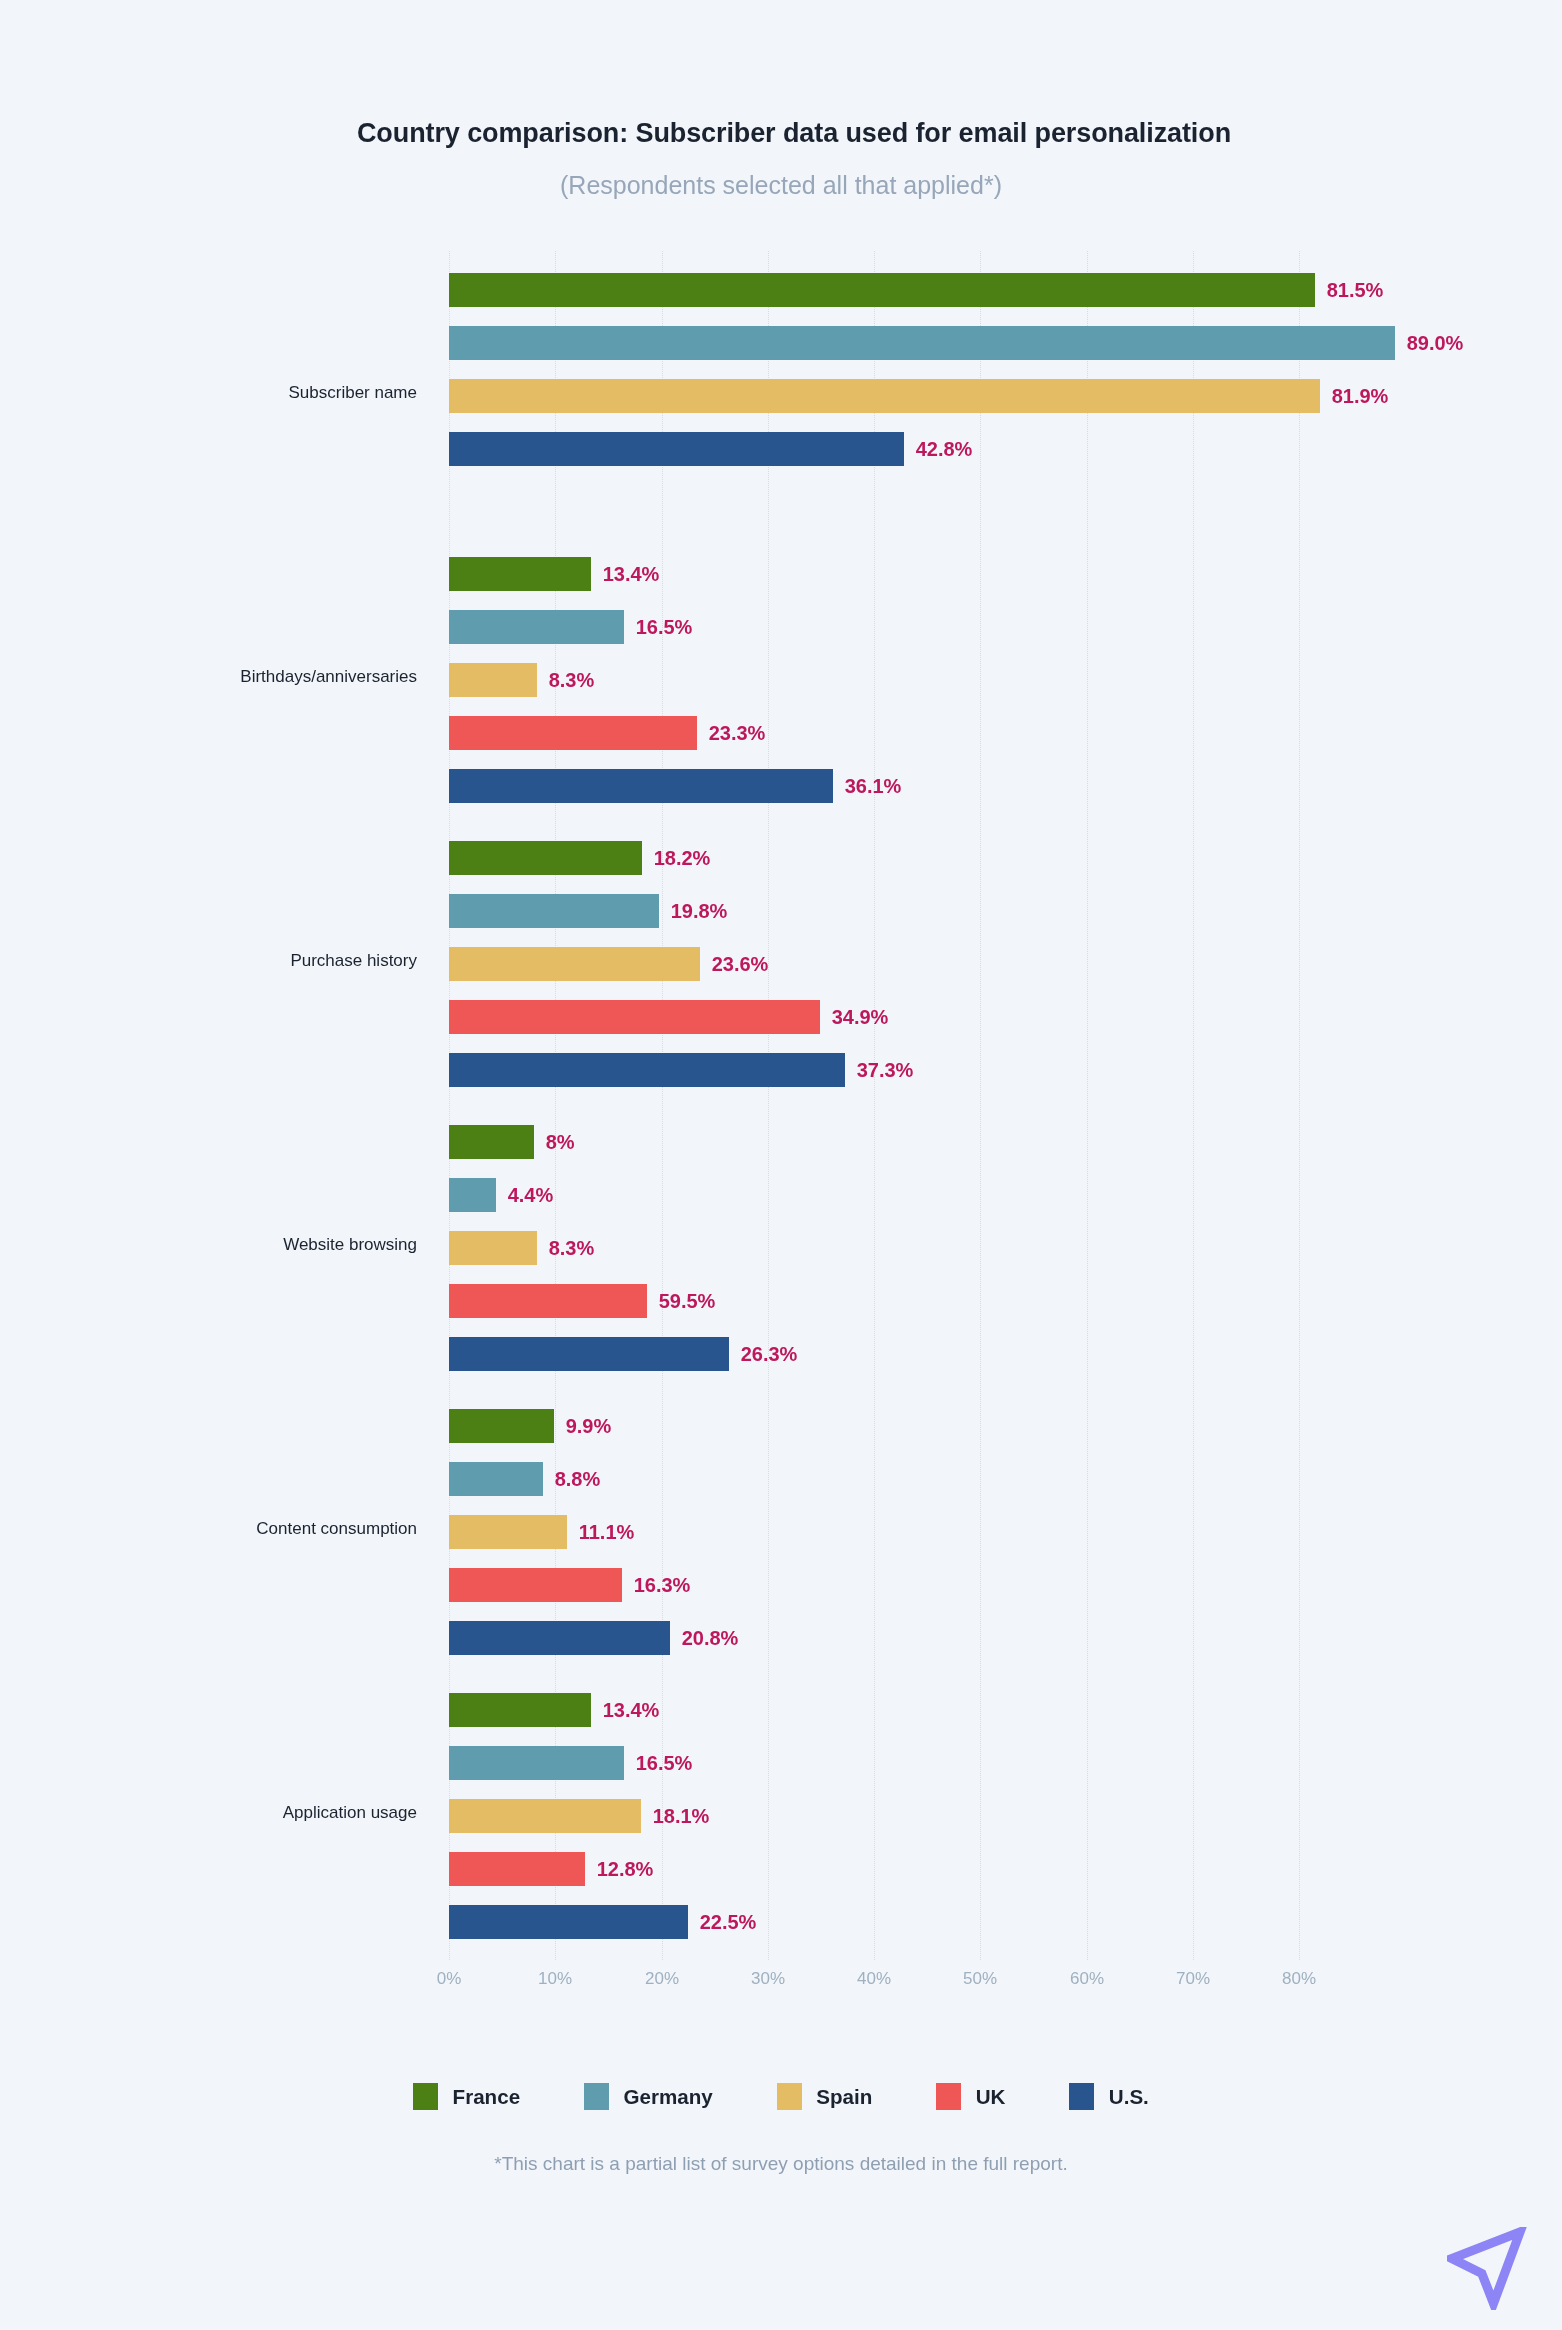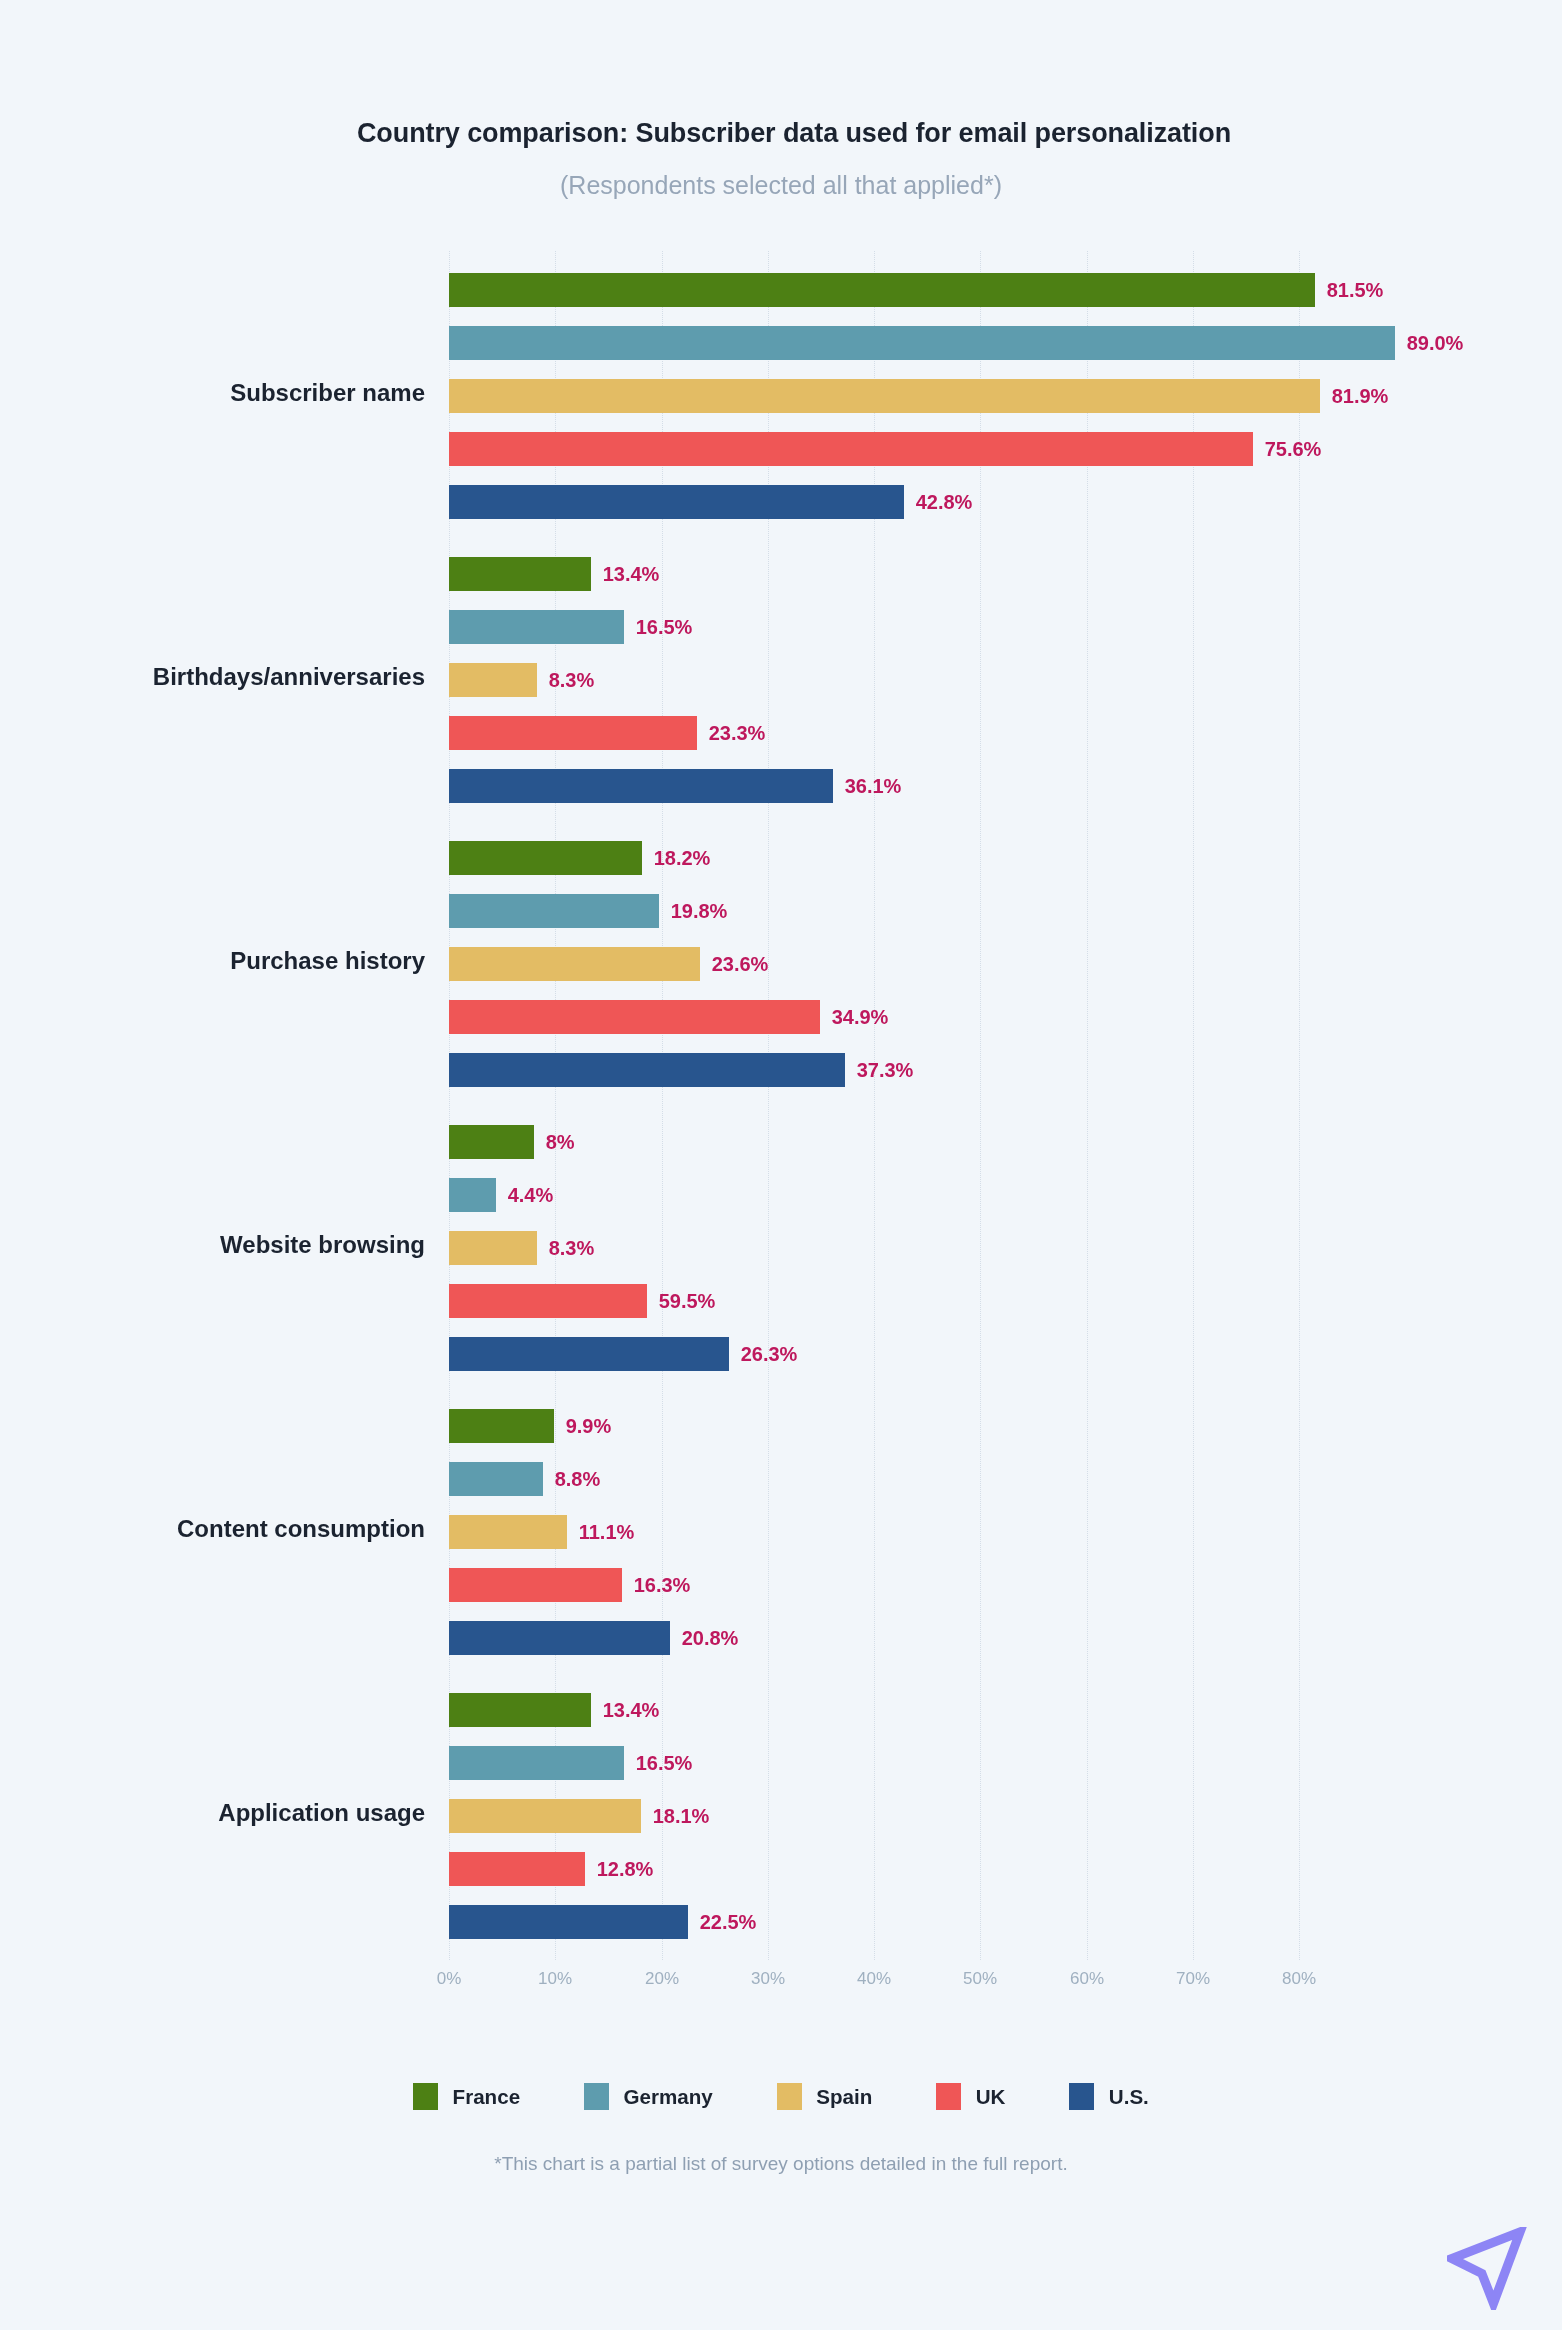--- a/index.html
+++ b/index.html
@@ -67,27 +67,27 @@
     left: 0;
     top: 0;
     right: 0;
   }
   .group {
     position: relative;
     height: 284px;
   }
   .group-label {
     position: absolute;
-    left: 16px;
+    left: 8px;
     width: 409px;
     top: 50%;
     transform: translateY(-50%);
     text-align: right;
-    font-size: 24px;
-    font-weight: bold;
+    font-size: 17px;
+    font-weight: normal;
     color: #1b2330;
     line-height: 1.2;
   }
   .bars {
     position: absolute;
     left: 449px;
     top: 12.6px;
     right: 0;
   }
   .bar-row {
@@ -196,24 +196,20 @@
           </div>
           <div class="bar-row">
             <div class="bar" style="width: 946px; background: rgb(94, 156, 174);"></div>
             <div class="bar-value">89.0%</div>
           </div>
           <div class="bar-row">
             <div class="bar" style="width: 871px; background: rgb(227, 188, 100);"></div>
             <div class="bar-value">81.9%</div>
           </div>
           <div class="bar-row">
-            <div class="bar" style="width: 804px; background: rgb(239, 86, 86);"></div>
-            <div class="bar-value">75.6%</div>
-          </div>
-          <div class="bar-row">
             <div class="bar" style="width: 455px; background: rgb(40, 85, 142);"></div>
             <div class="bar-value">42.8%</div>
           </div>
         </div>
       </div>
       <div class="group">
         <div class="group-label">Birthdays/anniversaries</div>
         <div class="bars">
           <div class="bar-row">
             <div class="bar" style="width: 142px; background: rgb(77, 128, 20);"></div>

